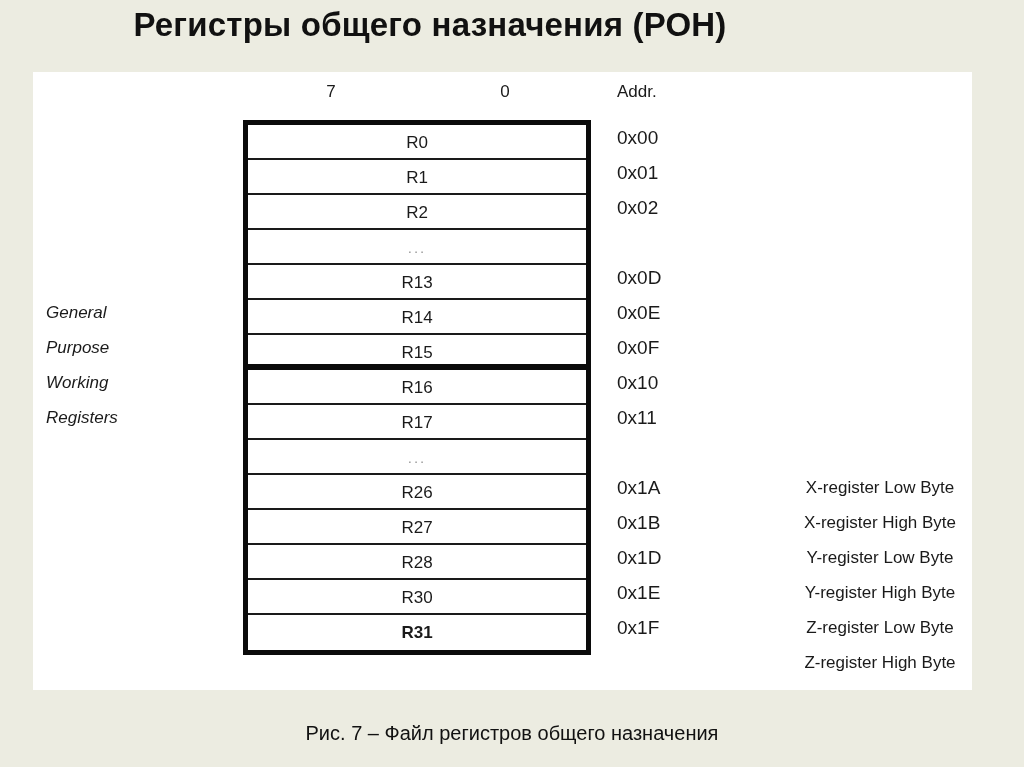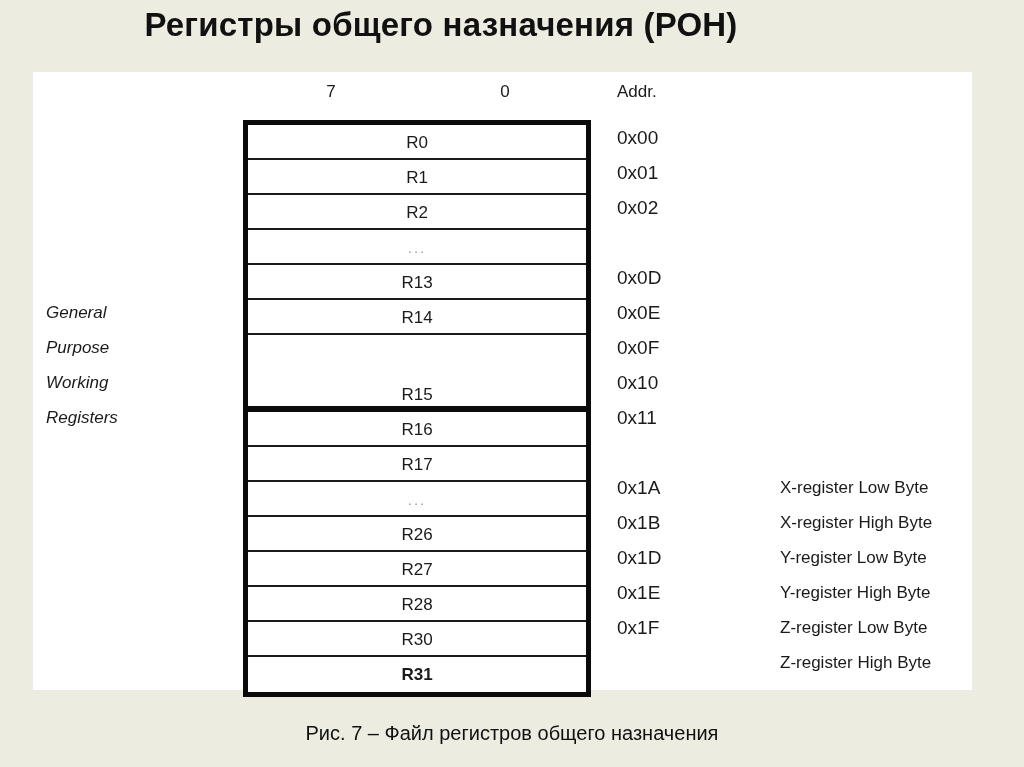--- a/index.html
+++ b/index.html
@@ -20,21 +20,20 @@
     position: absolute;
     left: 0;
     top: 6px;
     width: 860px;
     text-align: center;
     font-size: 33px;
     font-weight: bold;
     color: #111111;
     letter-spacing: 0.2px;
     white-space: nowrap;
-    padding-left: 11px;
   }
 
   
   #figure-panel {
     position: absolute;
     left: 33px;
     top: 72px;
     width: 939px;
     height: 618px;
     background: #ffffff;
@@ -65,21 +64,21 @@
     height: 35px;
     line-height: 35px;
     text-align: center;
     font-size: 17px;
     color: #1a1a1a;
     border-bottom: 2px solid #1a1a1a;
     box-sizing: border-box;
     background: #ffffff;
   }
   .reg-row:last-child { border-bottom: none; font-weight: bold; }
-  .reg-row.bank-end { border-bottom: 6px solid #0b0b0b; margin-top: 42px; }
+  .reg-row.bank-end { border-bottom: 6px solid #0b0b0b; }
   .reg-row.ellipsis {
     color: #9a9a9a;
     font-size: 15px;
     letter-spacing: 2px;
   }
 
   
   #addr-column {
     position: absolute;
     left: 617px;
@@ -101,21 +100,21 @@
     position: absolute;
     left: 780px;
     top: 120px;
     width: 200px;
   }
   .pointer-cell {
     height: 35px;
     line-height: 35px;
     font-size: 17px;
     color: #1a1a1a;
-    text-align: left;
+    text-align: center;
     white-space: nowrap;
   }
   .pointer-cell.blank { color: transparent; }
 
   
   #group-label {
     position: absolute;
     left: 46px;
     top: 295px;
     width: 180px;

